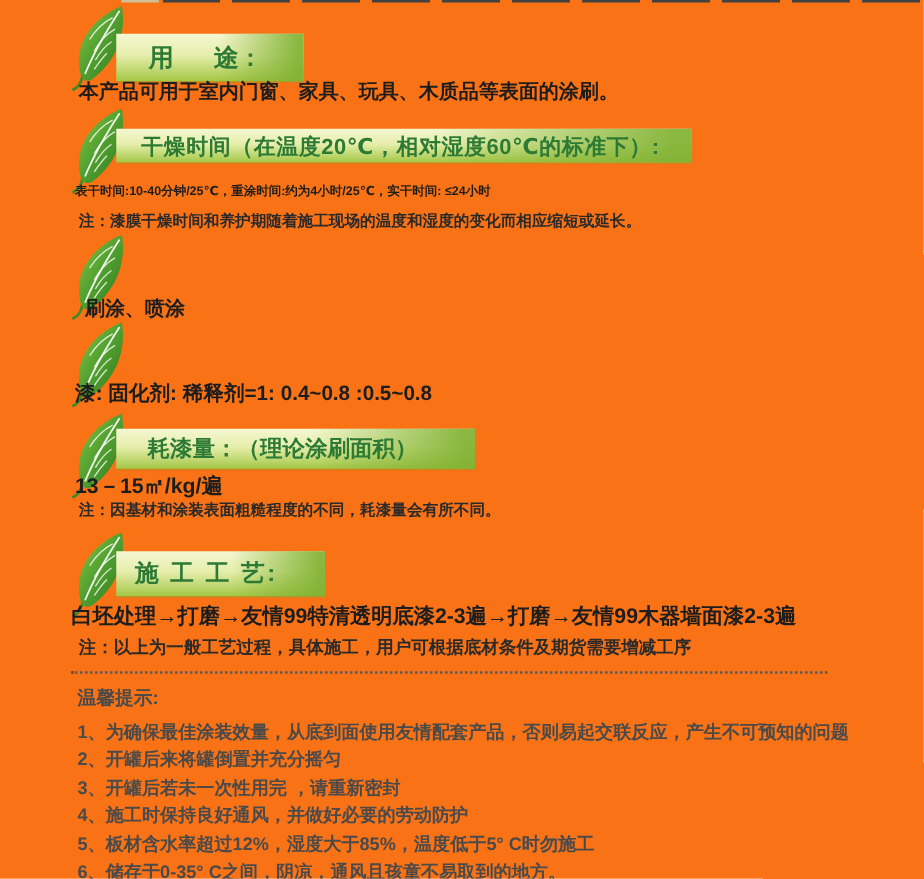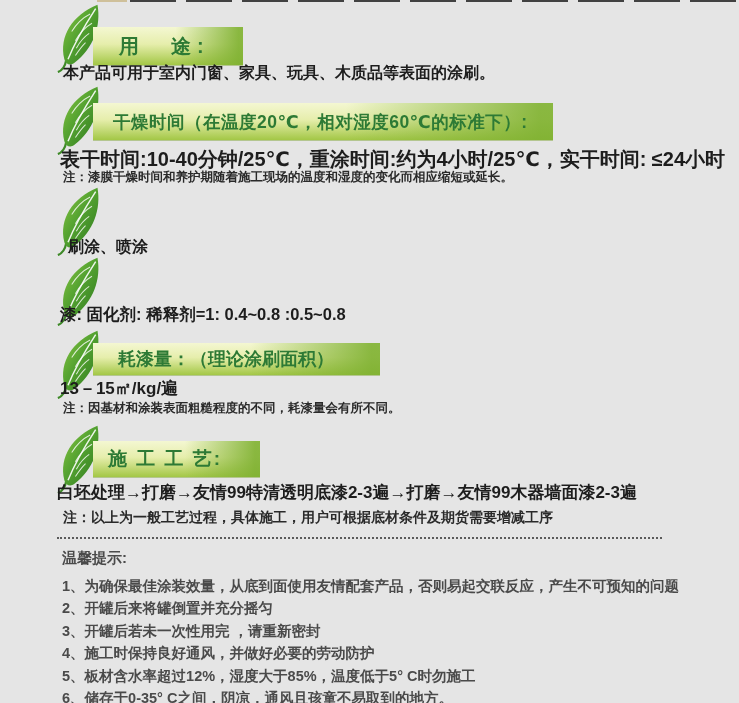--- a/index.html
+++ b/index.html
@@ -1,17 +1,17 @@
 <!DOCTYPE html>
 <html><head>
 <meta charset="utf-8">
 <style>
   * { margin:0; padding:0; box-sizing:border-box; }
   body { background:#ffffff; font-family:"Liberation Sans","DejaVu Sans",sans-serif; }
-  .page { position:relative; width:739px; height:703px; background:#e5e5e5; overflow:hidden; }
+  .page { position:relative; width:739px; height:703px; background:#f97316; overflow:hidden; }
 
   
   .top-crop-line { position:absolute; top:0; left:130px; width:609px; height:2px;
     background:repeating-linear-gradient(90deg,#414141 0 46px, transparent 46px 56px); }
   .top-crop-tan { position:absolute; top:0; left:97px; width:30px; height:2px; background:#cfc09a; }
 
   
   .banner { position:absolute; display:flex; align-items:center;
     background:
       linear-gradient(to right, rgba(127,177,50,0) 55%, rgba(127,177,50,0.9) 97%),
@@ -27,40 +27,40 @@
   .dotted-divider { position:absolute; left:57px; top:537px; width:605px; height:0;
     border-top:2px dotted #5a5a5a; }
 
   .tips { position:absolute; left:62px; top:549px; width:660px; color:#4a4a4a; font-weight:bold; }
   .tips-title { font-size:15px; margin-bottom:7px; }
   .tip-item { font-size:14.5px; line-height:22.4px; white-space:nowrap; }
 
   
   #banner-1 { left:93px; top:27px;  width:150px; height:38px; padding-left:26px; }
   #banner-1 .title { font-size:20px; letter-spacing:6px; }
-  #banner-2 { left:93px; top:103px; width:460px; height:37px; padding-left:20px; }
+  #banner-2 { left:93px; top:103px; width:460px; height:27px; padding-left:20px; }
   #banner-2 .title { font-size:17.5px; letter-spacing:.5px; }
   #banner-3 { left:93px; top:204px; width:167px; height:31px; padding-left:28px; }
   #banner-3 .title { font-size:19px; letter-spacing:2px; }
   #banner-4 { left:93px; top:274px; width:167px; height:31px; padding-left:28px; }
   #banner-4 .title { font-size:19px; letter-spacing:2px; }
   #banner-5 { left:93px; top:343px; width:287px; height:32px; padding-left:25px; }
   #banner-5 .title { font-size:18px; }
   #banner-6 { left:93px; top:441px; width:167px; height:36px; padding-left:15px; }
   #banner-6 .title { font-size:19px; letter-spacing:2px; }
 
   #leaf-1 { left:56px; top:3px; }
   #leaf-2 { left:56px; top:85px; }
   #leaf-3 { left:56px; top:186px; }
   #leaf-4 { left:56px; top:256px; }
   #leaf-5 { left:56px; top:329px; }
   #leaf-6 { left:56px; top:424px; }
 
   #body-1 { left:63px; top:63px;  font-size:16px; }
-  #body-2 { left:60px; top:146px; font-size:20px; }
+  #body-2 { left:60px; top:146px; font-size:10px; }
   #note-2 { left:63px; top:169px; font-size:12.5px; }
   #body-3 { left:68px; top:237px; font-size:16px; }
   #body-4 { left:60px; top:304px; font-size:16.5px; }
   #body-5 { left:60px; top:377px; font-size:17px; }
   #note-5 { left:63px; top:400px; font-size:12.5px; }
   #body-6 { left:57px; top:481px; font-size:17px; }
   #note-6 { left:63px; top:509px; font-size:14px;font-family:Liberation Serif, serif; }
 </style>
 </head>
 <body>

